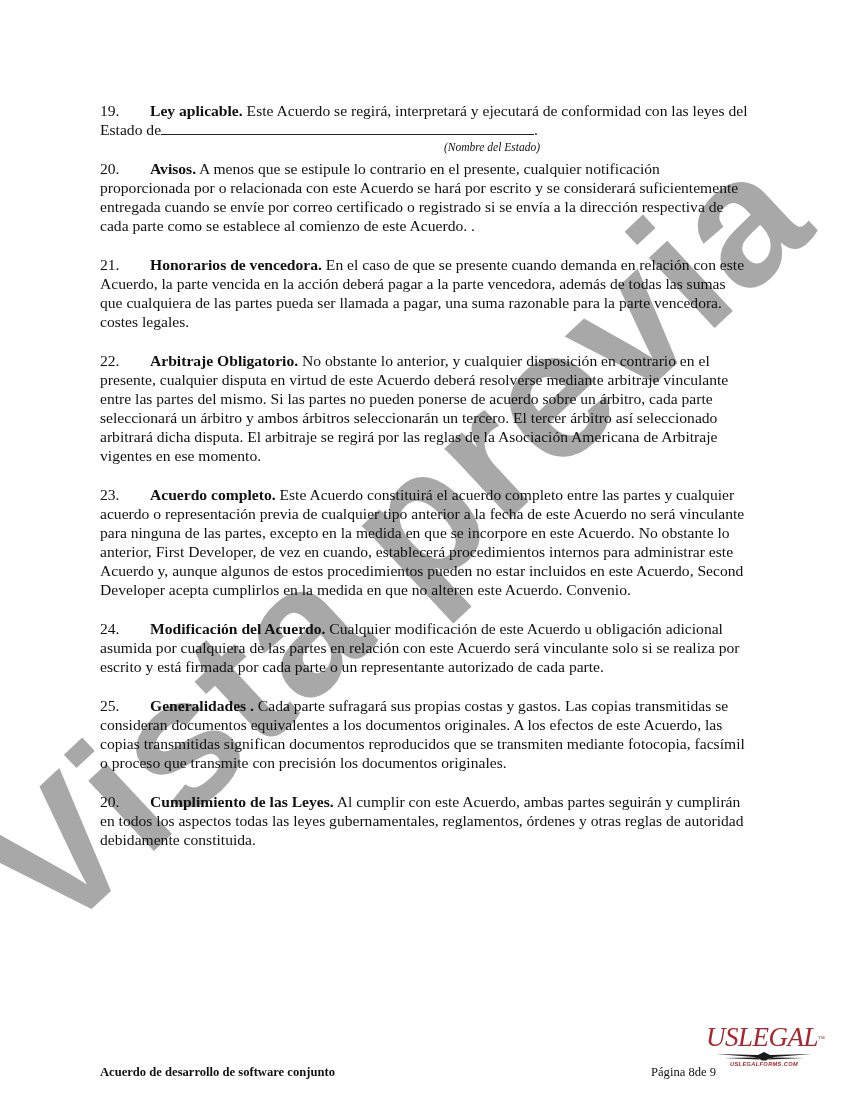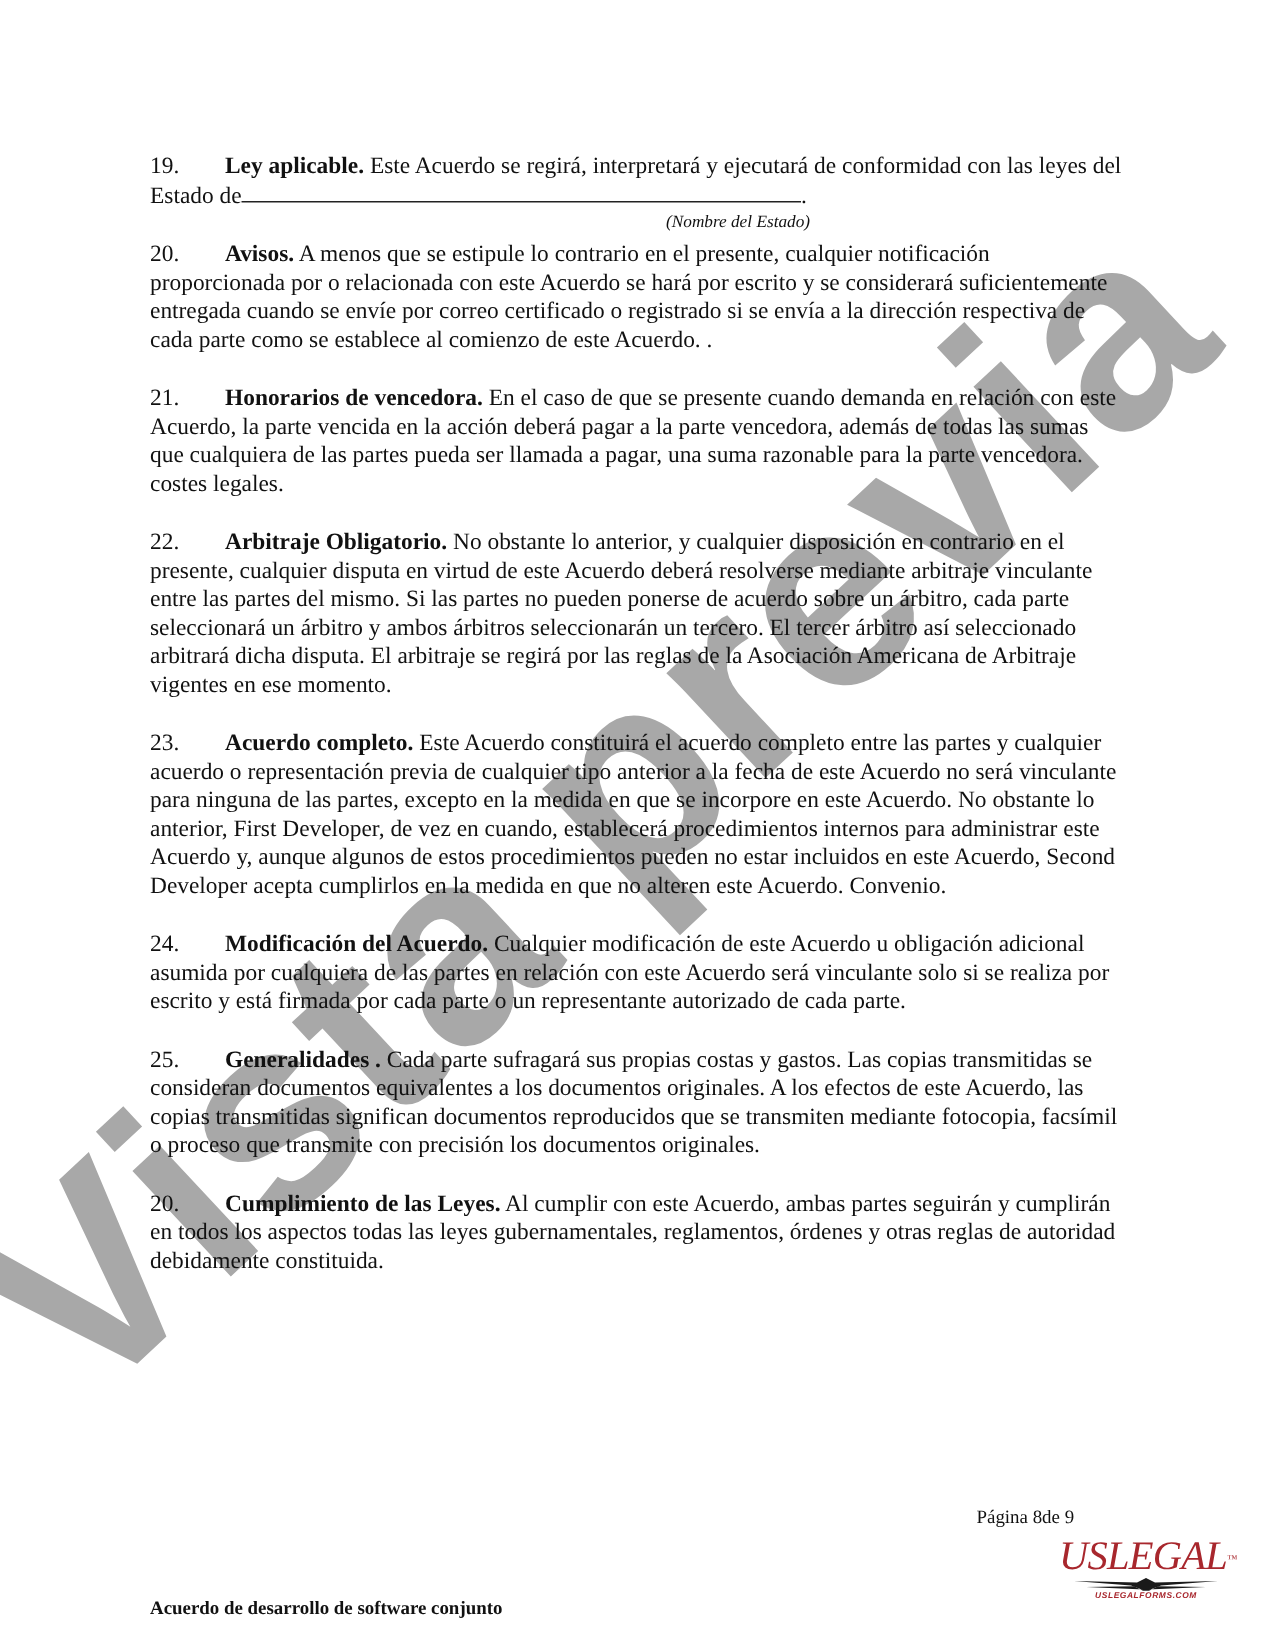--- a/index.html
+++ b/index.html
@@ -14,21 +14,21 @@
              font-size: 15.6px; line-height: 19.1px; }
   .para { margin: 0 0 19.5px 0; text-align: left; }
   .num { font-weight: normal; display: inline-block; width: 50px; }
   .title { font-weight: bold; }
   .blank { display: inline-block; width: 373px; border-bottom: 1.3px solid #222; height: 14px; vertical-align: baseline; }
   .blank-label { display: block; font-style: italic; font-size: 11.5px; line-height: 13px;
                  margin-left: 344px; margin-top: 2px; margin-bottom: 4px; }
   .para19 { margin-bottom: 5px; }
   .witness { margin-top: 0; padding-left: 50px; }
   .footer-left { position: absolute; left: 100px; top: 1065px; font-size: 12.6px; z-index: 2; font-weight: bold; }
-  .footer-right { position: absolute; left: 651px; top: 1004px; font-size: 12.6px; z-index: 2; }
+  .footer-right { position: absolute; left: 651px; top: 1065px; font-size: 12.6px; z-index: 2; }
   .logo { position: absolute; left: 706px; top: 1024px; width: 116px; height: 46px; z-index: 2; text-align: center; font-style: italic; }
   .logo-text { font-family: "Liberation Serif", serif; color: #a8272d; font-size: 27px; line-height: 27px; letter-spacing: -0.5px; }
   .logo-text .tm { font-size: 7px; vertical-align: top; position: relative; top: 2px; }
   .logo-eagle { display: block; margin: 1px auto 0 auto; }
   .logo-url { font-family: "Liberation Sans", sans-serif; font-size: 5.6px; color: #a8272d; font-weight: bold; letter-spacing: 0.4px; margin-top: 0px; }
 </style>
 </head>
 <body>
 
 <div class="page">

